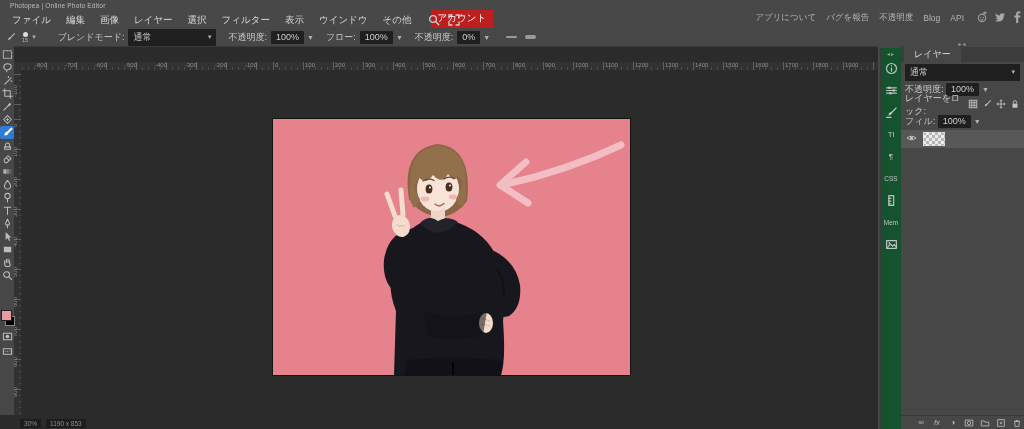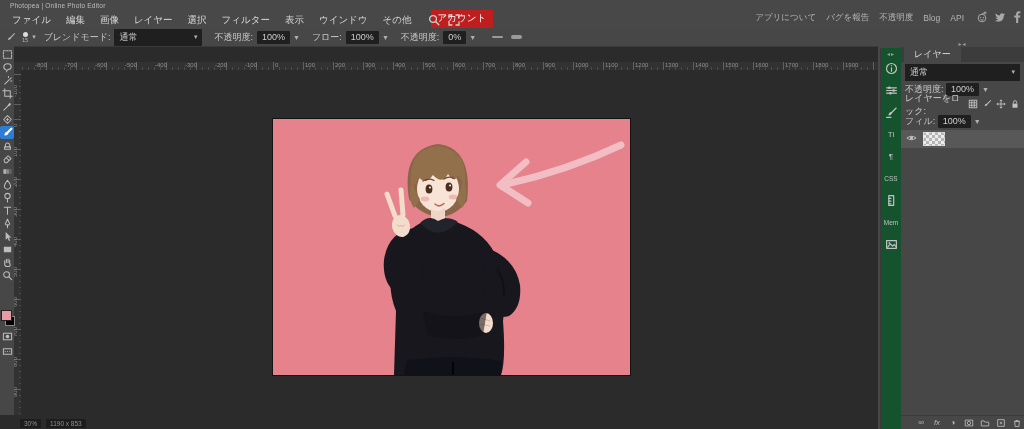--- a/index.html
+++ b/index.html
@@ -156,21 +156,21 @@
     <span class="tool" style="margin-left:3px">
         <svg viewBox="0 0 12 12">
           <path class="f" d="M10.2 1.2 6 5.4 Q3.4 5.8 3.2 8.8 5.9 8.8 6.8 6.3 L10.9 2 Z"></path>
         </svg>
       </span>
     <span style="display:flex;flex-direction:column;align-items:center;margin-left:5px;">
       <span style="width:5px;height:5px;border-radius:50%;background:#dcdcdc;"></span>
       <span style="font-size:5.5px;color:#b5b5b5;">15</span>
     </span>
     <span class="tinytri" style="margin-left:4px">▾</span>
-    <span class="olabel" style="margin-left:8px">ブレンドモード:</span>
+    <span class="olabel" style="margin-left:22px">ブレンドモード:</span>
     <span id="blend-select">
       <span>通常</span>
         <span class="tinytri">▾</span>
     </span>
     <span class="olabel">不透明度:</span>
     <span class="obox">100%</span>
     <span class="darr">▼</span>
     <span class="olabel">フロー:</span>
     <span class="obox">100%</span>
     <span class="darr">▼</span>

